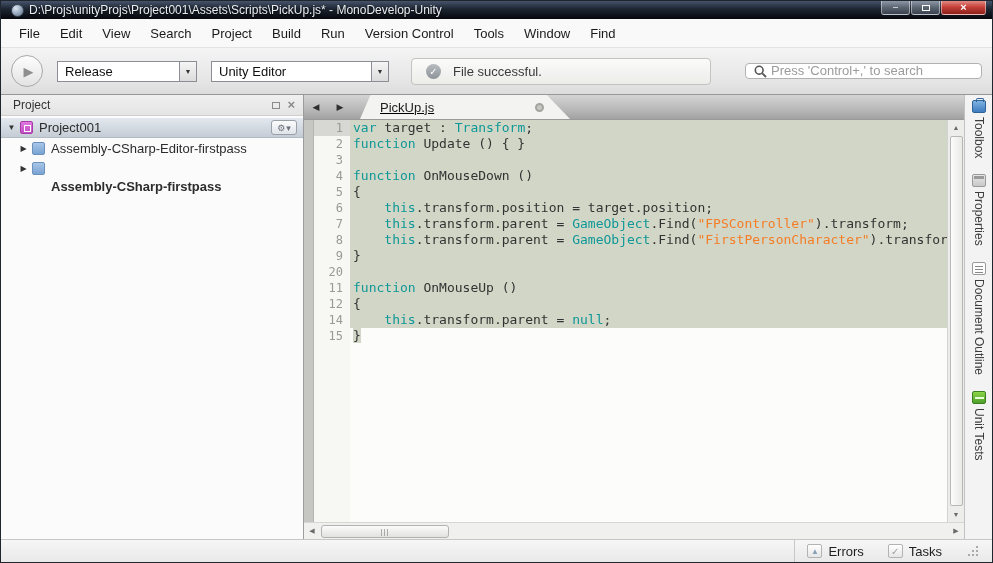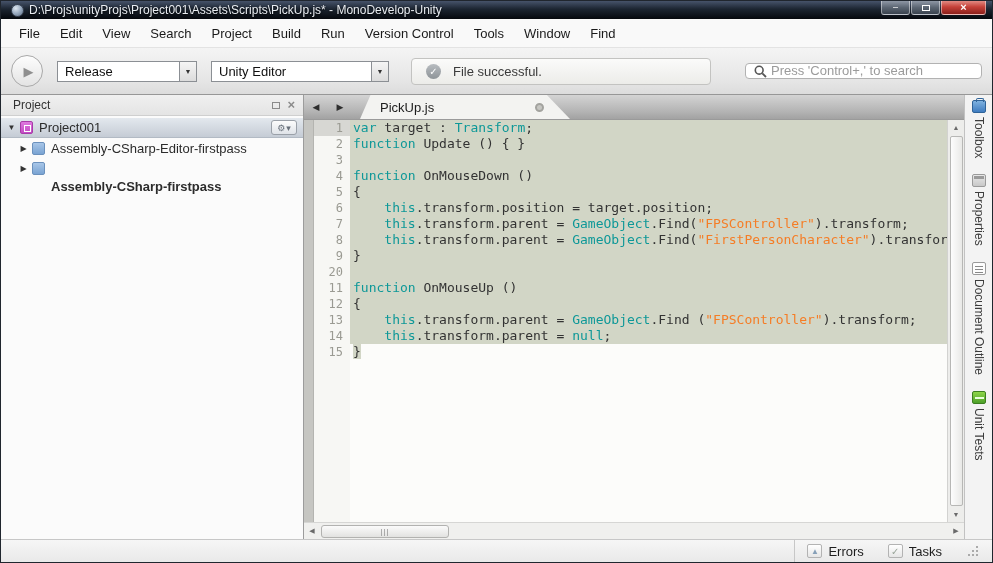--- a/index.html
+++ b/index.html
@@ -135,21 +135,21 @@
     height:25px;flex:0 0 25px;
     background:linear-gradient(180deg,#d4d4d4 0%,#b3b3b3 70%,#a2a2a2 100%);
     border-bottom:1px solid #9a9a9a;
     display:flex;align-items:flex-end;position:relative;
   }
   .tab-nav{width:24px;height:100%;display:flex;align-items:center;justify-content:center;font-size:9px;color:#2e2e2e;}
   .tab{
     width:210px;height:24px;margin-left:8px;
     background:#f3f3f1;
     clip-path:polygon(0% 100%,5% 0%,89% 0%,100% 100%);
-    display:flex;align-items:center;padding:0 26px 0 20px;
+    display:flex;align-items:center;padding:0 26px 0 20px;text-decoration:underline;
   }
   .tab-label{font-size:13px;color:#1c1c1c;flex:1;}
   .tab-dot{width:9px;height:9px;border-radius:50%;border:2px solid #a3a39f;background:#c6c6c2;}
   .strip-dd{position:absolute;right:8px;top:6px;font-size:9px;color:#333;}
 
   .editor-body{flex:1;display:flex;min-height:0;background:#fcfcfa;}
   .code-scroll{flex:1;display:flex;flex-direction:column;overflow:hidden;font-family:"DejaVu Sans Mono", monospace;}
   .code-line{display:flex;height:16px;line-height:16px;font-size:13px;}
   .fold-margin{width:10px;flex:0 0 10px;background:#c6c6c2;border-right:1px solid #b4b4b0;}
   .ln{
@@ -399,25 +399,20 @@
               <span class="ln">11</span>
               <span class="code-text"><span class="tok-kw">function</span><span class="tok-pl"> OnMouseUp ()</span></span>
             </div>
             <div class="code-line sel">
               <span class="fold-margin"></span>
               <span class="ln">12</span>
               <span class="code-text"><span class="tok-pl">{</span></span>
             </div>
             <div class="code-line sel">
               <span class="fold-margin"></span>
-              <span class="ln">13</span>
-              <span class="code-text"><span class="tok-pl">    </span><span class="tok-kw">this</span><span class="tok-pl">.transform.parent = </span><span class="tok-kw">GameObject</span><span class="tok-pl">.Find (</span><span class="tok-str">"FPSController"</span><span class="tok-pl">).transform;</span></span>
-            </div>
-            <div class="code-line sel">
-              <span class="fold-margin"></span>
               <span class="ln">14</span>
               <span class="code-text"><span class="tok-pl">    </span><span class="tok-kw">this</span><span class="tok-pl">.transform.parent = </span><span class="tok-kw">null</span><span class="tok-pl">;</span></span>
             </div>
             <div class="code-line">
               <span class="fold-margin"></span>
               <span class="ln">15</span>
               <span class="code-text"><span class="tok-pl tok-sel">}</span></span>
             </div>
             <div class="code-fill code-line" style="flex: 1 1 0%; height: auto;">
               <span class="fold-margin"></span>

